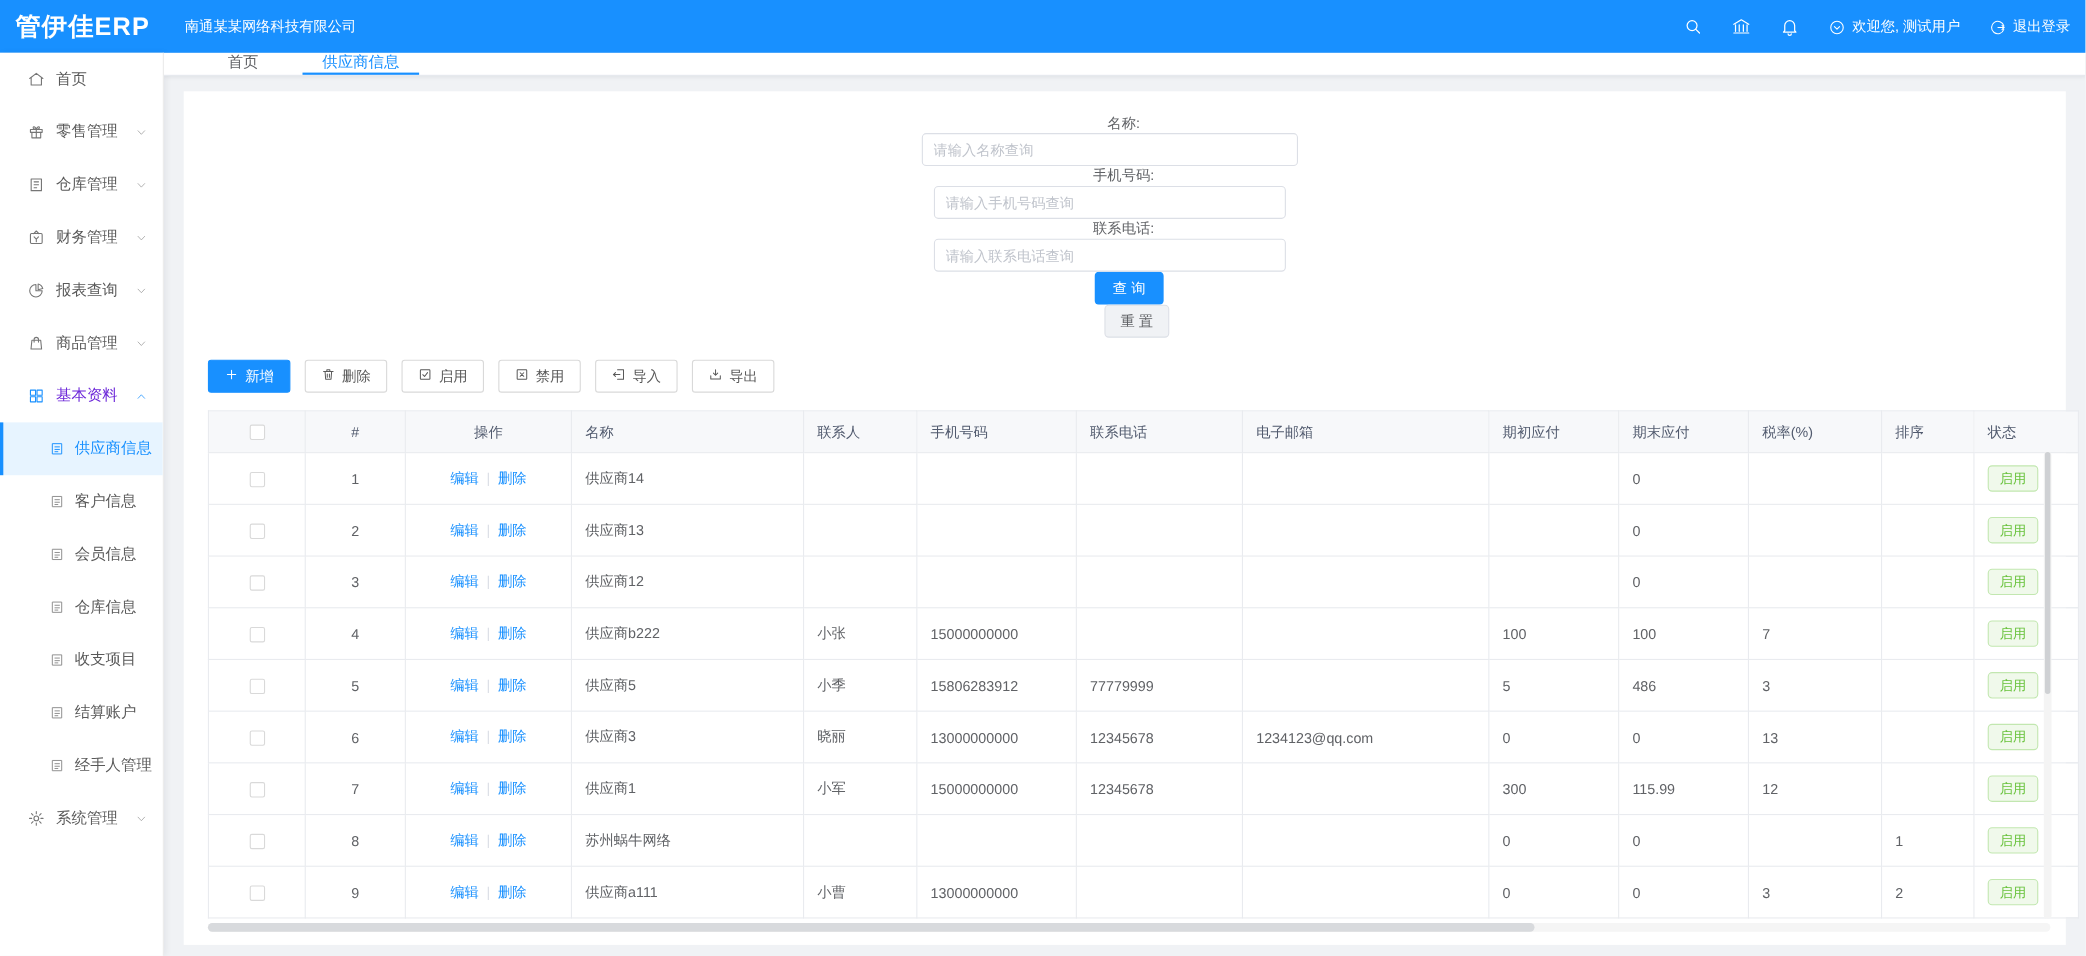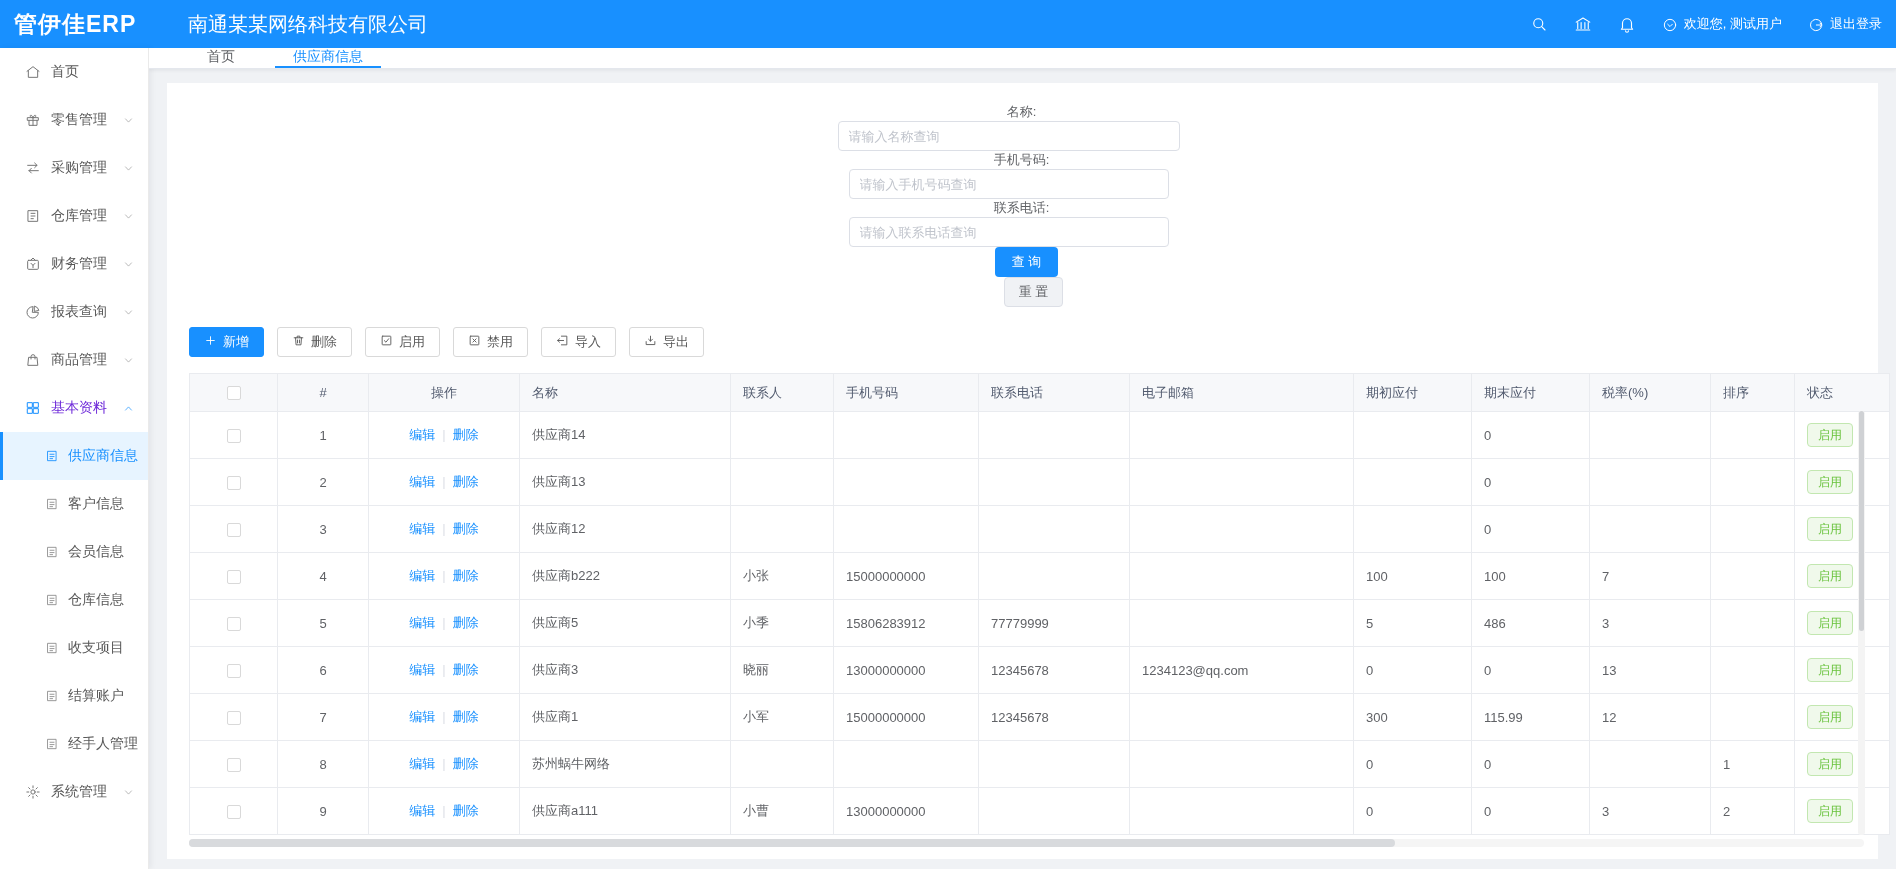--- a/index.html
+++ b/index.html
@@ -1,21 +1,21 @@
 <!DOCTYPE html>
 <html><head>
 <meta charset="utf-8">
 <style>
   * { box-sizing: border-box; margin: 0; padding: 0; }
   html,body { width:1896px; height:869px; overflow:hidden; font-family:"Liberation Sans","DejaVu Sans",sans-serif; background:#f0f2f5; }
 
   
   .topbar { height:48px; background:#1890ff; display:flex; align-items:center; color:#fff; padding:0 14px 0 14px; }
   .logo { font-size:23px; font-weight:bold; letter-spacing:1px; width:136px; }
-  .company { font-size:20px; margin-left:38px; }
+  .company { font-size:13px; margin-left:18px; }
   .topbar-right { margin-left:auto; display:flex; align-items:center; gap:26px; }
   .tb-icon { display:inline-flex; align-items:center; }
   .tb-icon svg { width:18px; height:18px; stroke:#fff; fill:none; stroke-width:1.5; stroke-linecap:round; stroke-linejoin:round; }
   .tb-group { display:flex; align-items:flex-end; gap:6px; font-size:13px; cursor:pointer; }
   .tb-group svg { width:16px; height:16px; }
 
   
   .layout { display:flex; height:821px; }
   .sidebar { width:149px; background:#fff; border-right:1px solid #eaeaea; box-shadow:2px 0 6px rgba(0,21,41,.06); overflow:hidden; flex:none; }
   .side-item { display:flex; align-items:center; height:48px; padding-left:22px; font-size:14px; color:#595959; cursor:pointer; border-left:3px solid transparent; }
@@ -136,34 +136,20 @@
       </div>
       <div class="side-item">
         <span class="icn">
           <svg viewBox="0 0 24 24">
             <rect x="4" y="8.5" width="16" height="4"></rect>
             <path d="M6 12.5V20h12v-7.5M12 8.5V20"></path>
             <path d="M12 8.5C9.4 8.5 7.2 7.2 7.8 5.6 8.4 4 11 5 12 8.5c1-3.5 3.6-4.5 4.2-2.9.6 1.6-1.6 2.9-4.2 2.9z"></path>
           </svg>
         </span>
         <span>零售管理</span>
-        <span class="icn chev">
-          <svg viewBox="0 0 24 24">
-            <path d="M5.5 8.5l6.5 7 6.5-7"></path>
-          </svg>
-        </span>
-      </div>
-      <div class="side-item">
-        <span class="icn">
-          <svg viewBox="0 0 24 24">
-            <path d="M4 8h14M14.5 4.5L18 8l-3.5 3.5"></path>
-            <path d="M20 16H6M9.5 12.5L6 16l3.5 3.5"></path>
-          </svg>
-        </span>
-        <span>采购管理</span>
         <span class="icn chev">
           <svg viewBox="0 0 24 24">
             <path d="M5.5 8.5l6.5 7 6.5-7"></path>
           </svg>
         </span>
       </div>
       <div class="side-item">
         <span class="icn">
           <svg viewBox="0 0 24 24">
             <rect x="5" y="4" width="14" height="16"></rect>

